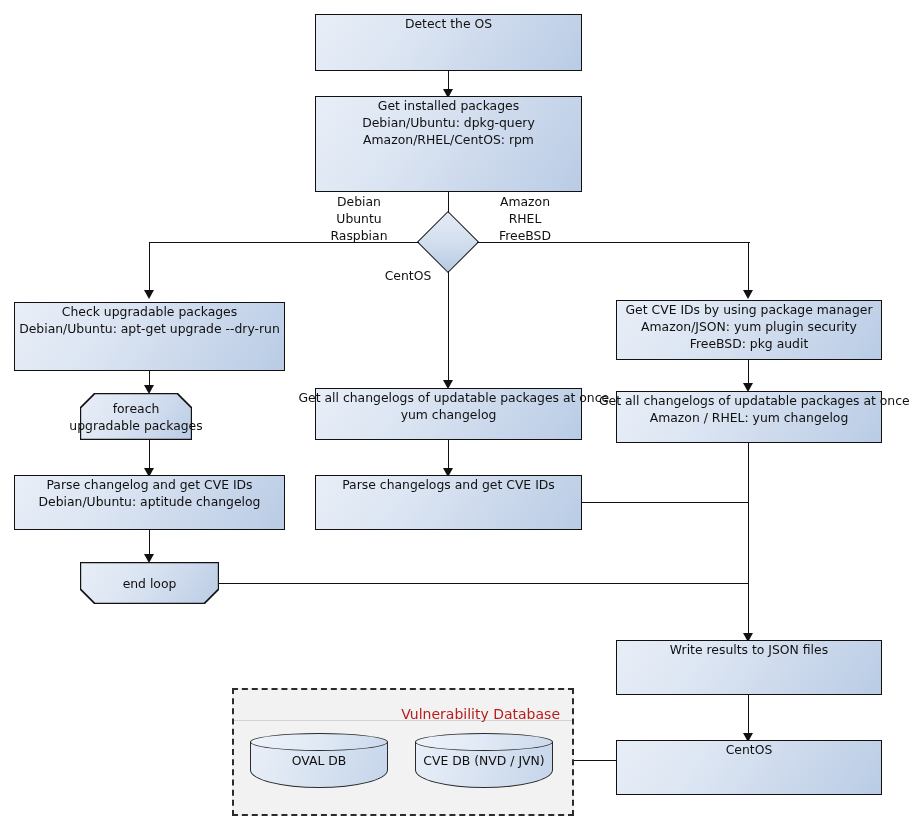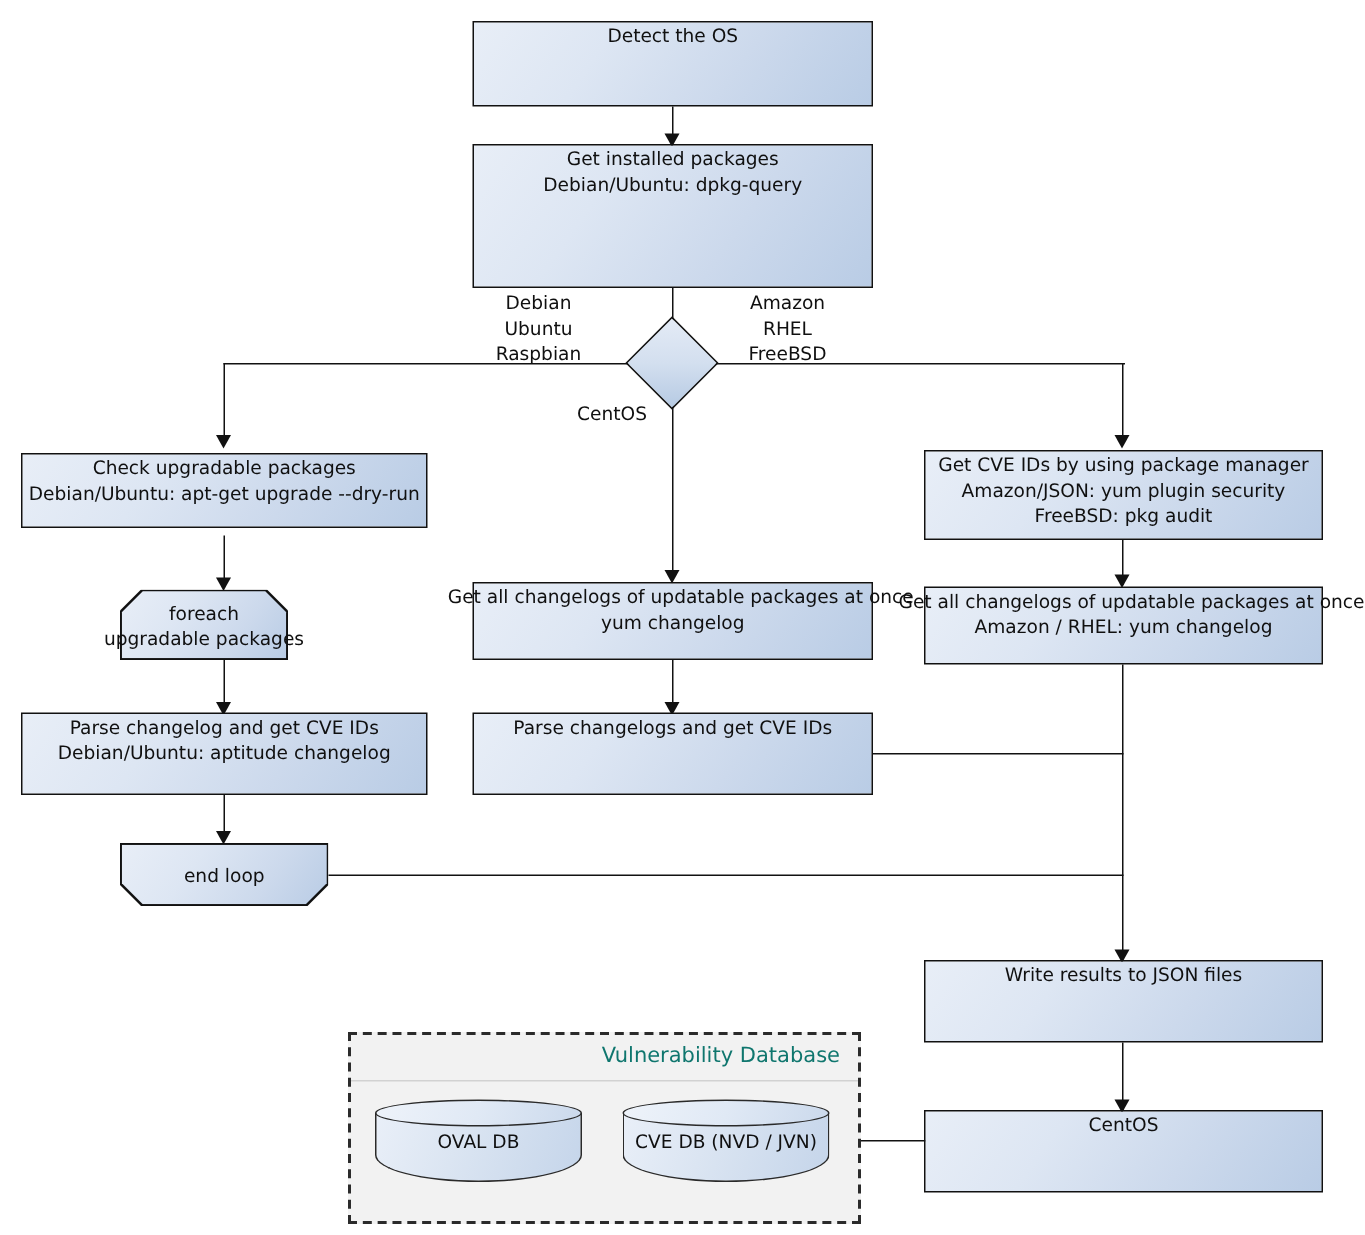--- a/index.html
+++ b/index.html
@@ -104,24 +104,24 @@
 
   
   .group {
     position: absolute;
     box-sizing: border-box;
     border: 2px dashed #2b2b2b;
     background: #f2f2f2;
   }
   .group-title {
     position: absolute;
-    top: 6px;
+    top: 16px;
     right: 12px;
     font-size: 14px;
-    color: #0f766e;
+    color: #b91c1c;
     white-space: nowrap;
   }
   .group-divider {
     position: absolute;
     left: 0; right: 0;
     top: 30px;
     height: 1px;
     background: #d2d2d2;
   }
 
@@ -201,34 +201,35 @@
   <div class="hline" style="left:573px; top:760px; width:44px;"></div>
 
   <div class="node" style="left:315px; top:14px; width:267px; height:57px;">
     <div class="txt">Detect the OS</div>
   </div>
 
   <div class="node" style="left:315px; top:96px; width:267px; height:96px;">
     <div class="txt">
       <div>Get installed packages</div>
       <div>Debian/Ubuntu: dpkg-query</div>
+      <div>Amazon/RHEL/CentOS: rpm</div>
     </div>
   </div>
 
   <div class="diamond" style="left:426px; top:220px; width:44px; height:44px;"></div>
 
   <div class="edgelabel" style="left:304px; top:193px; width:110px;">Debian
 Ubuntu
 Raspbian</div>
   <div class="edgelabel" style="left:470px; top:193px; width:110px;">Amazon
 RHEL
 FreeBSD</div>
   <div class="edgelabel" style="left:372px; top:267px; width:72px;">CentOS</div>
 
-  <div class="node" style="left:14px; top:302px; width:271px; height:50px;">
+  <div class="node" style="left:14px; top:302px; width:271px; height:69px;">
     <div class="txt">
       <div>Check upgradable packages</div>
       <div>Debian/Ubuntu: apt-get upgrade --dry-run</div>
     </div>
   </div>
 
   <div class="loopwrap" style="left:80px; top:393px; width:112px; height:47px;">
     <div class="shape loopstart">
       <div class="fill loopstart"></div>
     </div>

